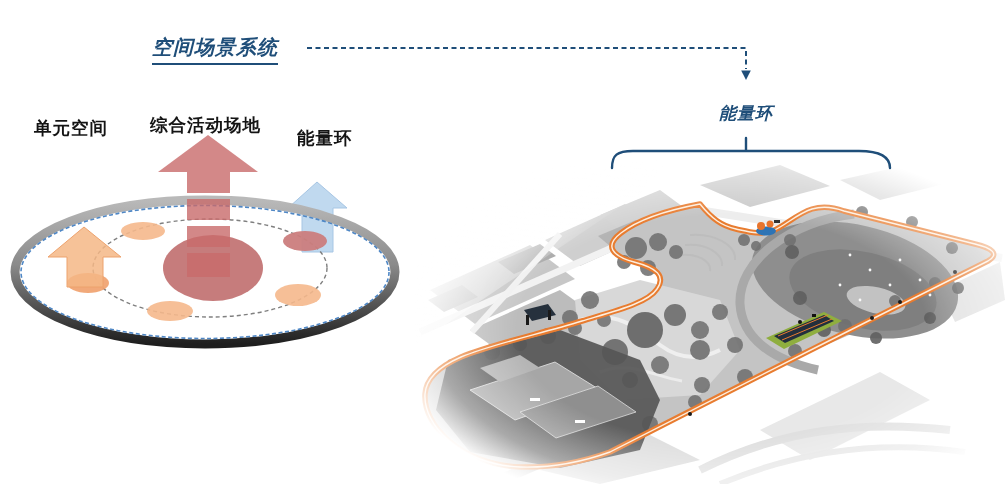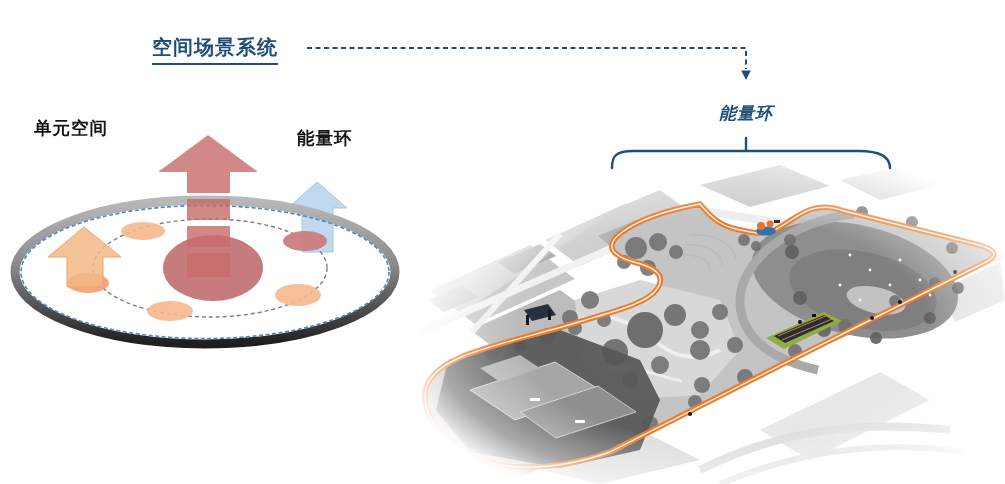--- a/index.html
+++ b/index.html
@@ -1,19 +1,19 @@
 <!DOCTYPE html>
 <html><head>
 <meta charset="utf-8">
 <style>
   html,body{margin:0;padding:0;background:#fff;}
   .slide{position:relative;width:1005px;height:484px;background:#ffffff;overflow:hidden;
          font-family:"Liberation Sans","DejaVu Sans",sans-serif;}
   .title-wrap{position:absolute;left:152px;top:34px;z-index:6;}
-  .title-text{display:inline-block;font-size:20px;font-weight:bold;
+  .title-text{display:inline-block;font-size:20px;font-weight:bold;font-style:italic;
               color:#1f4e79;letter-spacing:1px;border-bottom:2.5px solid #1f4e79;padding-bottom:2px;}
   .lbl{position:absolute;z-index:6;font-size:17.5px;font-weight:bold;color:#141414;letter-spacing:1px;}
   .lbl-unit{left:34px;top:116px;}
   .lbl-activity{left:150px;top:113px;}
   .lbl-ring{left:297px;top:126px;}
   .map-lbl{position:absolute;left:746px;top:102px;transform:translateX(-50%);z-index:6;
            font-size:17px;font-weight:bold;font-style:italic;color:#1f4e79;letter-spacing:1px;}
   svg{position:absolute;}
   #decor{left:0;top:0;z-index:5;pointer-events:none;}
   #diagram{left:0;top:95px;z-index:2;}
@@ -22,20 +22,21 @@
 </head>
 <body>
 
 <div class="slide">
 
   <div class="title-wrap">
     <span class="title-text">空间场景系统</span>
   </div>
 
   <div class="lbl lbl-unit">单元空间</div>
+  <div class="lbl lbl-activity">综合活动场地</div>
   <div class="lbl lbl-ring">能量环</div>
 
   <div class="map-lbl">能量环</div>
 
   <svg id="decor" width="1005" height="484" viewBox="0 0 1005 484">
     <path d="M 307 48 H 746 V 69" fill="none" stroke="#1f4e79" stroke-width="2" stroke-dasharray="5 3.5"></path>
     <polygon points="746,80 741.2,70.5 750.8,70.5" fill="#1f4e79"></polygon>
     <path d="M 612 168 C 612 155 617 151 633 151 L 859 151 C 877 151 890 155 890 168 M 746 151 L 746 138" fill="none" stroke="#1f4e79" stroke-width="2.4" stroke-linecap="round"></path>
   </svg>
 

